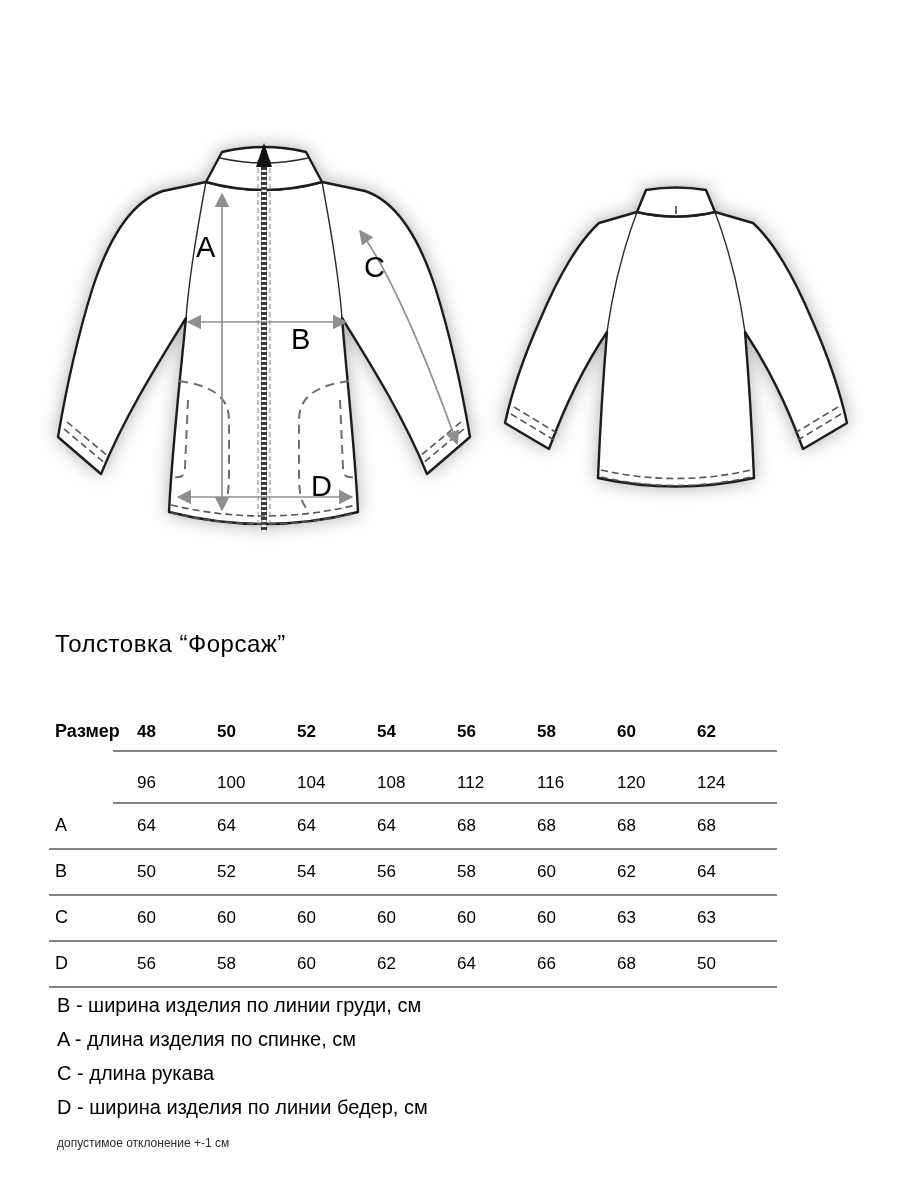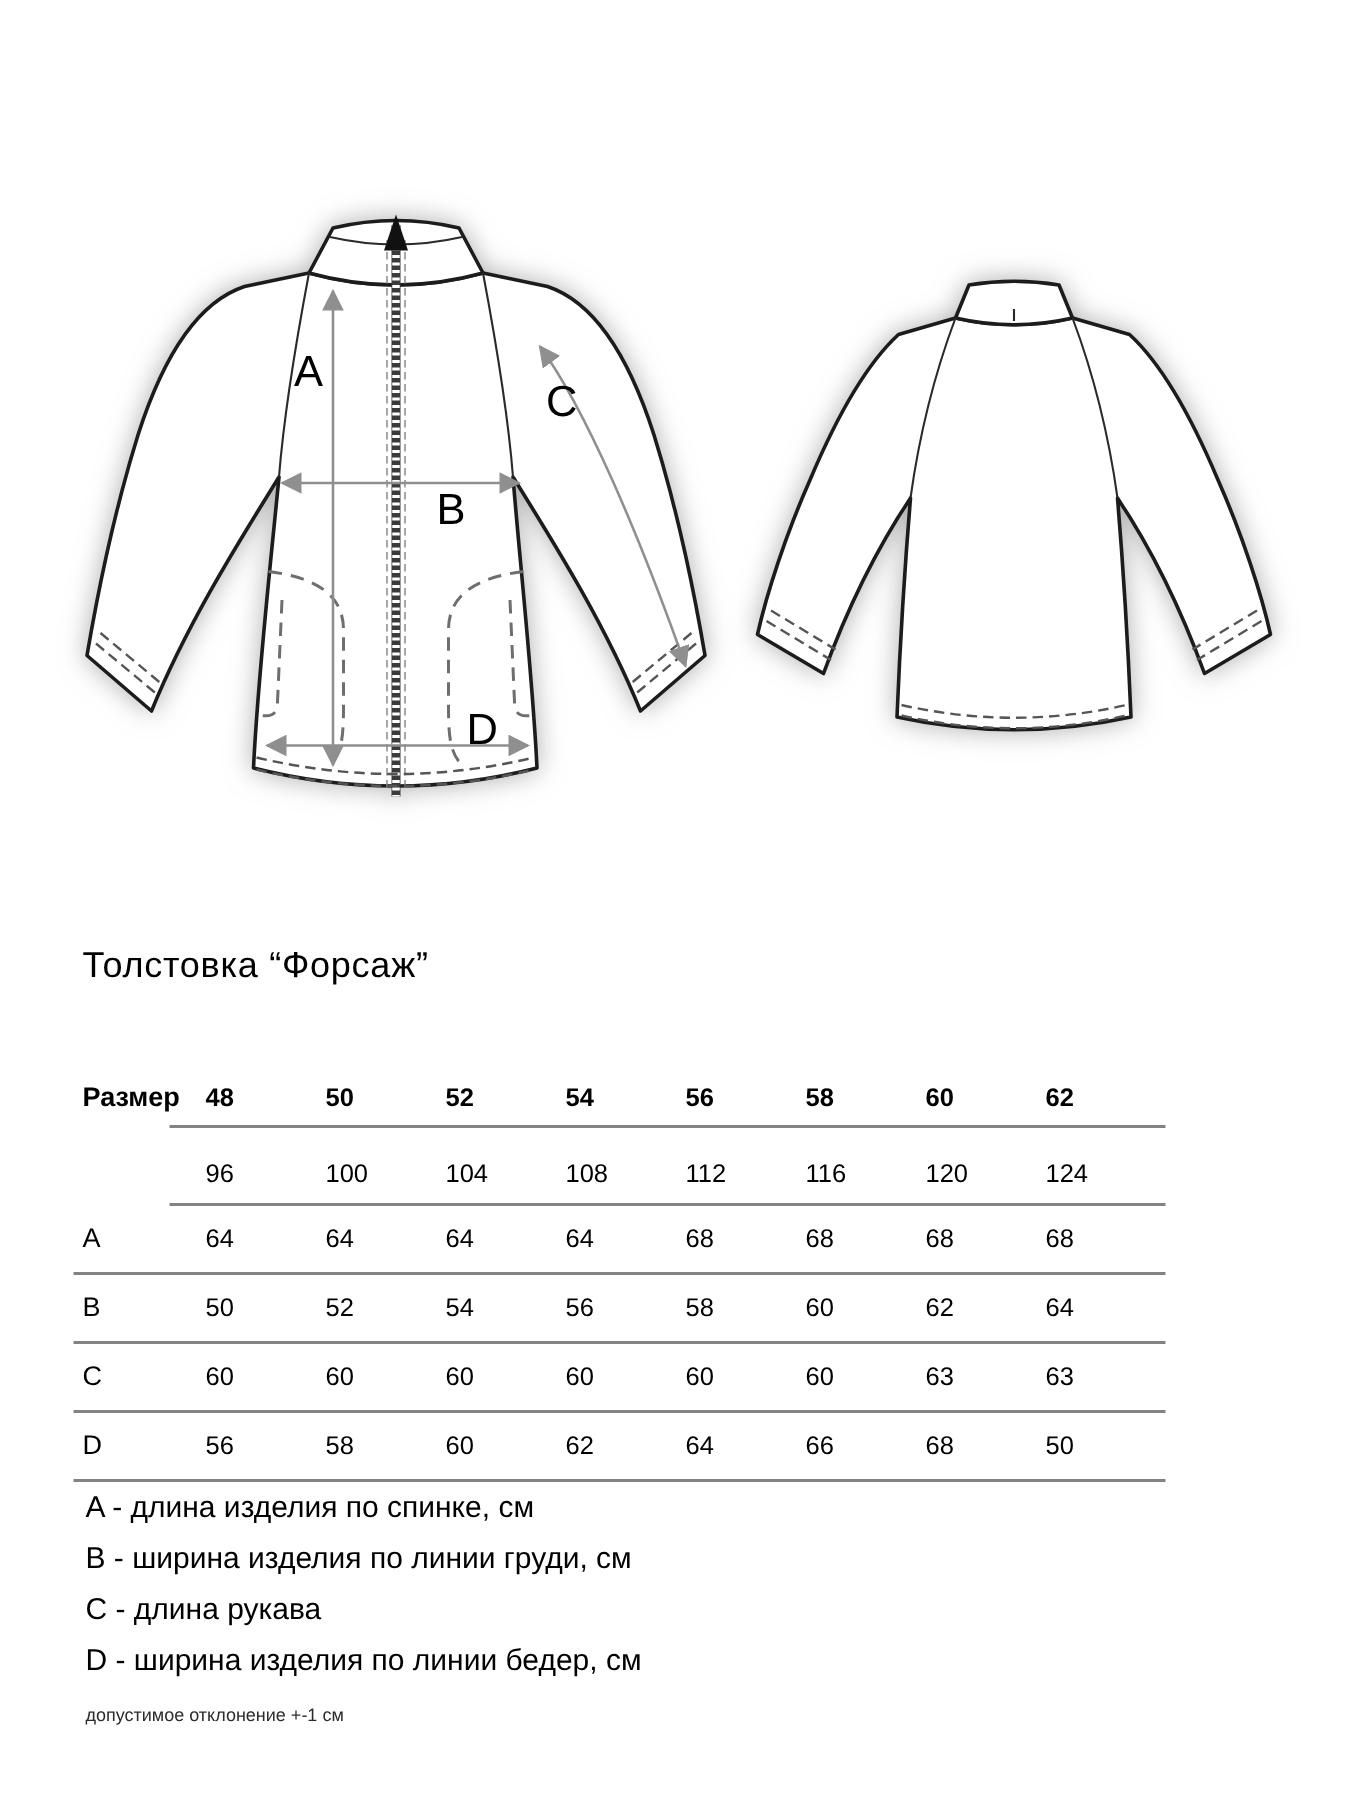--- a/index.html
+++ b/index.html
@@ -222,21 +222,21 @@
       <div class="cell">64</div>
       <div class="cell">66</div>
       <div class="cell">68</div>
       <div class="cell">50</div>
     </div>
     <div class="hline full"></div>
 
   </div>
 
   <div class="legend">
+    <div class="legend-item">B - ширина изделия по линии груди, см</div>
     <div class="legend-item">A - длина изделия по спинке, см</div>
-    <div class="legend-item">B - ширина изделия по линии груди, см</div>
     <div class="legend-item">C - длина рукава</div>
     <div class="legend-item">D - ширина изделия по линии бедер, см</div>
   </div>
 
   <div class="footnote">допустимое отклонение +-1 см</div>
 
 </div>
 
 </body></html>

